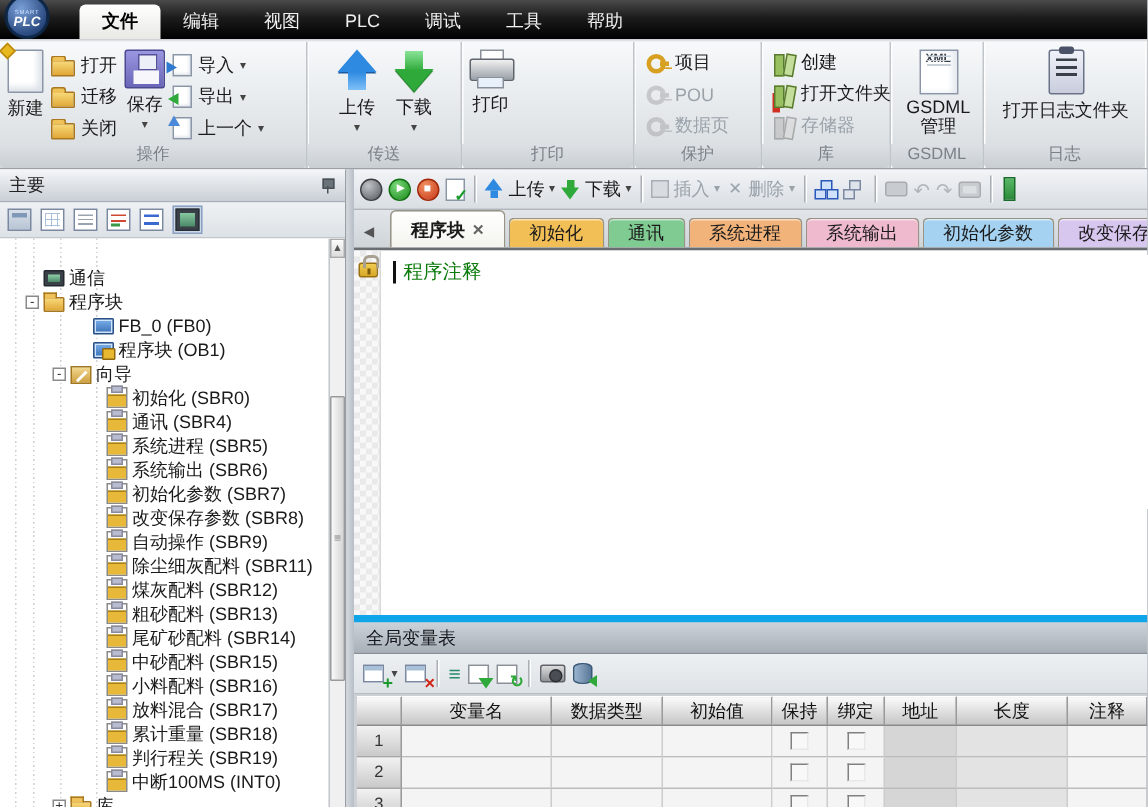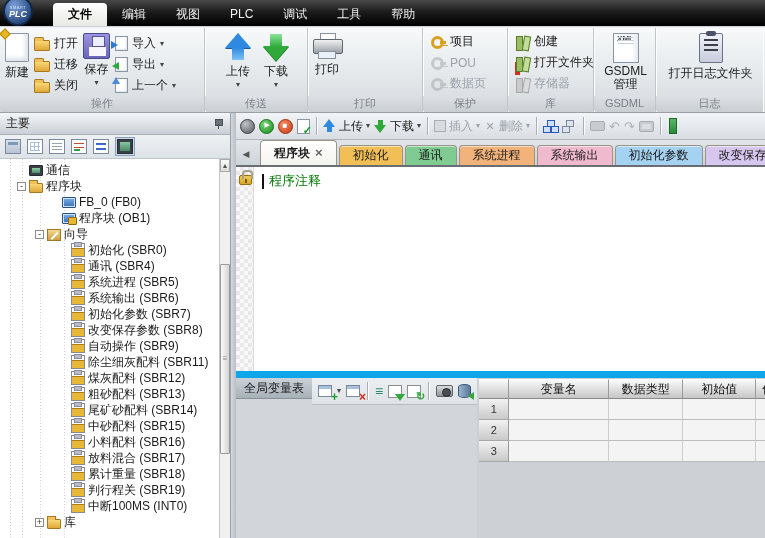--- a/index.html
+++ b/index.html
@@ -101,21 +101,21 @@
   .sbt-table::before{content:"";position:absolute;inset:2px;
         background:repeating-linear-gradient(#a8c0d8 0 1px,transparent 1px 4px),repeating-linear-gradient(90deg,#a8c0d8 0 1px,transparent 1px 4px)}
   .sbt-doc::before{content:"";position:absolute;inset:3px 2px;background:repeating-linear-gradient(#9aa4ae 0 1px,transparent 1px 3px)}
   .sbt-doc2::before{content:"";position:absolute;inset:3px 2px;background:repeating-linear-gradient(#d04830 0 1px,transparent 1px 4px)}
   .sbt-doc2::after{content:"";position:absolute;left:2px;bottom:2px;width:6px;height:2px;background:#3a9a4a}
   .sbt-doc3::before{content:"";position:absolute;inset:3px 2px;background:repeating-linear-gradient(#3a6ad0 0 2px,transparent 2px 5px)}
   .sbt-mon{background:#3a4048;border-color:#2a3038}
   .sbt-mon::before{content:"";position:absolute;inset:2px;background:linear-gradient(#88c8a0,#4a8868)}
   .sbt-wrap.pressed{background:#ccd8e8;border:1px solid #8aa0c0;padding:1px;display:inline-flex}
 
-  .sb-tree{flex:1;position:relative;overflow:hidden;background:#fff;padding-top:3px;
+  .sb-tree{flex:1;position:relative;overflow:hidden;background:#fff;padding-top:18px;
        background-image:repeating-linear-gradient(#d0d0d0 0 1px,transparent 1px 3px),
                         repeating-linear-gradient(#d0d0d0 0 1px,transparent 1px 3px),
                         repeating-linear-gradient(#d0d0d0 0 1px,transparent 1px 3px),
                         repeating-linear-gradient(#d0d0d0 0 1px,transparent 1px 3px);
        background-size:1px 100%,1px 100%,1px 100%,1px 100%;
        background-position:10px 0,22px 0,40px 0,64px 0;background-repeat:no-repeat}
   .trow{height:16px;display:flex;align-items:center;gap:3px;padding-left:calc(var(--indent,17)*1px);
         font-size:12px;white-space:nowrap}
   .expander{flex:0 0 9px;width:9px;height:9px;border:1px solid #8a8a8a;background:#fff;
             font-size:9px;line-height:7px;text-align:center;color:#333}
@@ -199,21 +199,21 @@
   .ic-lock{position:absolute;left:3px;top:8px;width:13px;height:10px;border-radius:2px;
            background:linear-gradient(#f0cc50,#d8a828);border:1px solid #987010}
   .ic-lock::before{content:"";position:absolute;top:-6px;left:2px;width:7px;height:7px;border:2px solid #a8a090;
            border-bottom:none;border-radius:4px 4px 0 0}
   .ic-lock::after{content:"";position:absolute;left:5px;top:3px;width:2px;height:4px;background:#7a5a08}
   .comment-line{position:absolute;left:26px;top:5px;display:flex;align-items:center;gap:5px}
   .cursor-bar{width:2px;height:15px;background:#111}
   .comment-text{color:#0a7a0a;font-size:13px}
 
   
-  .var-panel{height:167px;display:flex;flex-direction:row;border-top:7px solid #0ea5e9;background:#d2d6da}
+  .var-panel{height:128px;display:flex;flex-direction:column;border-top:5px solid #0ea5e9;background:#d2d6da}
   .vp-header{height:21px;background:linear-gradient(#ccd2d8,#a8b0b8);border-bottom:1px solid #8a9098;
              display:flex;align-items:center;padding:0 8px;font-size:12px;color:#15181c}
   .vp-toolbar{height:27px;background:linear-gradient(#edf0f3,#dde2e6);border-bottom:1px solid #b8bec4;
               display:flex;align-items:center;gap:5px;padding:0 6px}
   .ic-tbl{width:14px;height:12px;background:#fff;border:1px solid #7a88a0;position:relative}
   .ic-tbl::before{content:"";position:absolute;top:0;left:0;right:0;height:3px;background:#a8c0d8}
   .ov{position:absolute;right:-6px;bottom:-5px;font-weight:bold;font-size:12px;line-height:10px}
   .ov.plus{color:#1a9a2a}
   .ov.ex{color:#d02818}
   .ic-list{font-size:14px;color:#2a8a6a;font-weight:bold;line-height:14px}

